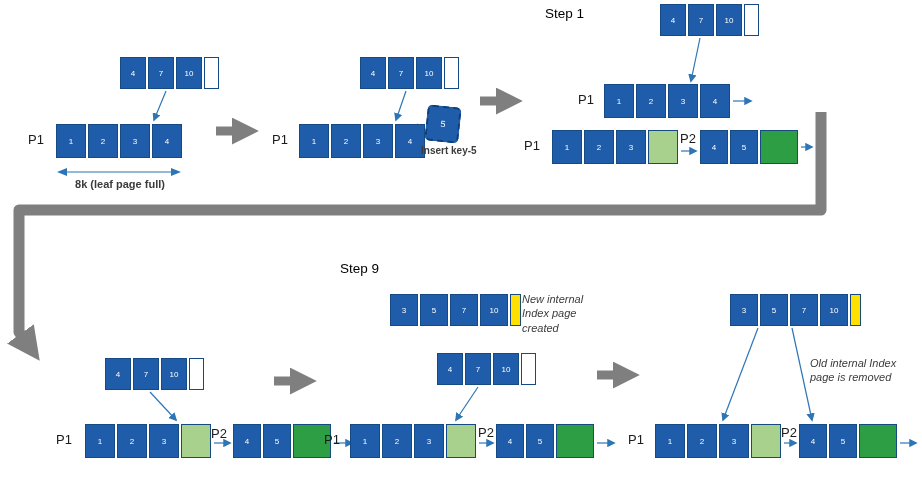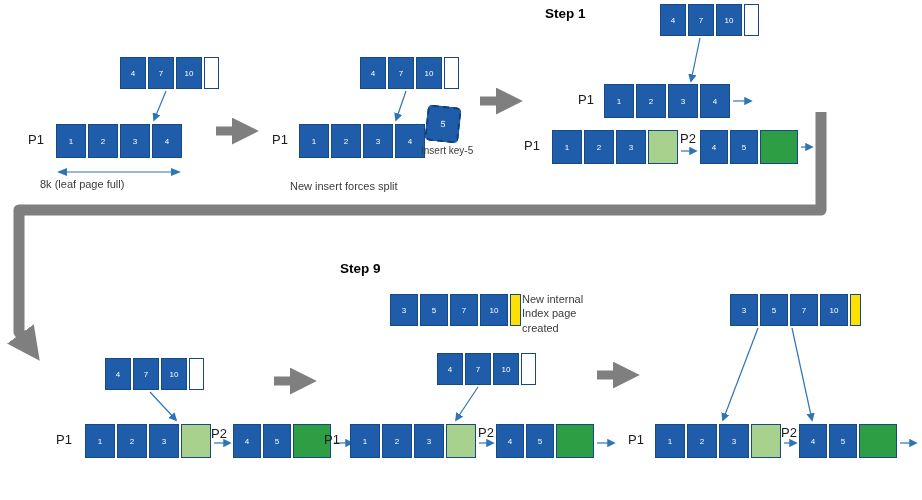--- a/index.html
+++ b/index.html
@@ -14,24 +14,24 @@
     color:#fff;display:flex;align-items:center;justify-content:center;font-size:8px;
   }
   .idx{width:26px;height:32px;}
   .leafc{width:30px;height:34px;}
   .p2c{width:28px;height:34px;}
   .free{background:#ffffff;width:15px;height:32px;}
   .lg{background:var(--light-green,#a9d18e);width:30px;height:34px;}
   .dg{background:var(--dark-green,#2e9e44);width:38px;height:34px;}
   .yel{background:var(--highlight-yellow,#ffe000);width:11px;height:32px;}
   .plabel{position:absolute;z-index:3;font-size:13px;color:#1b1b1b;}
-  .caption{position:absolute;z-index:3;font-size:11px;color:#3b3b3b;}
-  .step{position:absolute;z-index:3;font-size:13.5px;font-weight:bold;color:#000;}
-  .note{position:absolute;z-index:3;font-size:11px;color:#3b3b3b;line-height:1.3;}
-  .center{}
+  .caption{position:absolute;z-index:3;font-size:11px;color:#3b3b3b;font-weight:bold;}
+  .step{position:absolute;z-index:3;font-size:13.5px;font-weight:normal;color:#000;}
+  .note{position:absolute;z-index:3;font-size:11px;color:#3b3b3b;line-height:1.3;font-style:italic;}
+  .center{text-align:center;}
   .blob{
     position:absolute;z-index:3;width:30px;height:32px;background:var(--page-blue,#1f5ca9);
     border:2px dashed #0f3f77;border-radius:5px;transform:rotate(6deg);
     color:#fff;display:flex;align-items:center;justify-content:center;font-size:9px;
   }
   .ab{stroke:var(--arrow-blue,#2e75b6);stroke-width:1.2;fill:none;}
   .abd{stroke:var(--arrow-blue,#2e75b6);stroke-width:1.2;fill:none;stroke-dasharray:2.5,2.5;}
   .ag{stroke:var(--arrow-gray,#7f7f7f);stroke-width:9;fill:none;}
   .loop{stroke:var(--arrow-gray,#8c8c8c);stroke-width:11;fill:none;stroke-linejoin:round;}
   .mk-blue{fill:var(--arrow-blue,#2e75b6);}
@@ -115,21 +115,20 @@
   <div class="page" style="left:299px;top:124px">
     <span class="cell leafc">1</span>
     <span class="cell leafc">2</span>
     <span class="cell leafc">3</span>
     <span class="cell leafc">4</span>
   </div>
   <div class="blob" style="left:426px;top:106px">
     <span>5</span>
   </div>
   <div class="caption" style="left:421px;top:145px;width:80px;font-size:10px">Insert key-5</div>
-  <div class="caption center" style="left:290px;top:180px;width:170px">New insert forces split</div>
 
   <div class="step" style="left:545px;top:6px">Step 1</div>
   <div class="page" style="left:660px;top:4px">
     <span class="cell idx">4</span>
     <span class="cell idx">7</span>
     <span class="cell idx">10</span>
     <span class="cell free"></span>
   </div>
   <div class="plabel" style="left:578px;top:92px">P1</div>
   <div class="page" style="left:604px;top:84px">
@@ -201,20 +200,21 @@
     <span class="cell dg"></span>
   </div>
 
   <div class="page" style="left:730px;top:294px">
     <span class="cell idx" style="width:28px">3</span>
     <span class="cell idx" style="width:28px">5</span>
     <span class="cell idx" style="width:28px">7</span>
     <span class="cell idx" style="width:28px">10</span>
     <span class="cell yel"></span>
   </div>
+  <div class="note" style="left:810px;top:356px;width:112px">Old internal Index page is removed</div>
   <div class="plabel" style="left:628px;top:432px">P1</div>
   <div class="page" style="left:655px;top:424px">
     <span class="cell leafc">1</span>
     <span class="cell leafc">2</span>
     <span class="cell leafc">3</span>
     <span class="cell lg"></span>
   </div>
   <div class="plabel" style="left:781px;top:425px">P2</div>
   <div class="page" style="left:799px;top:424px">
     <span class="cell p2c">4</span>

